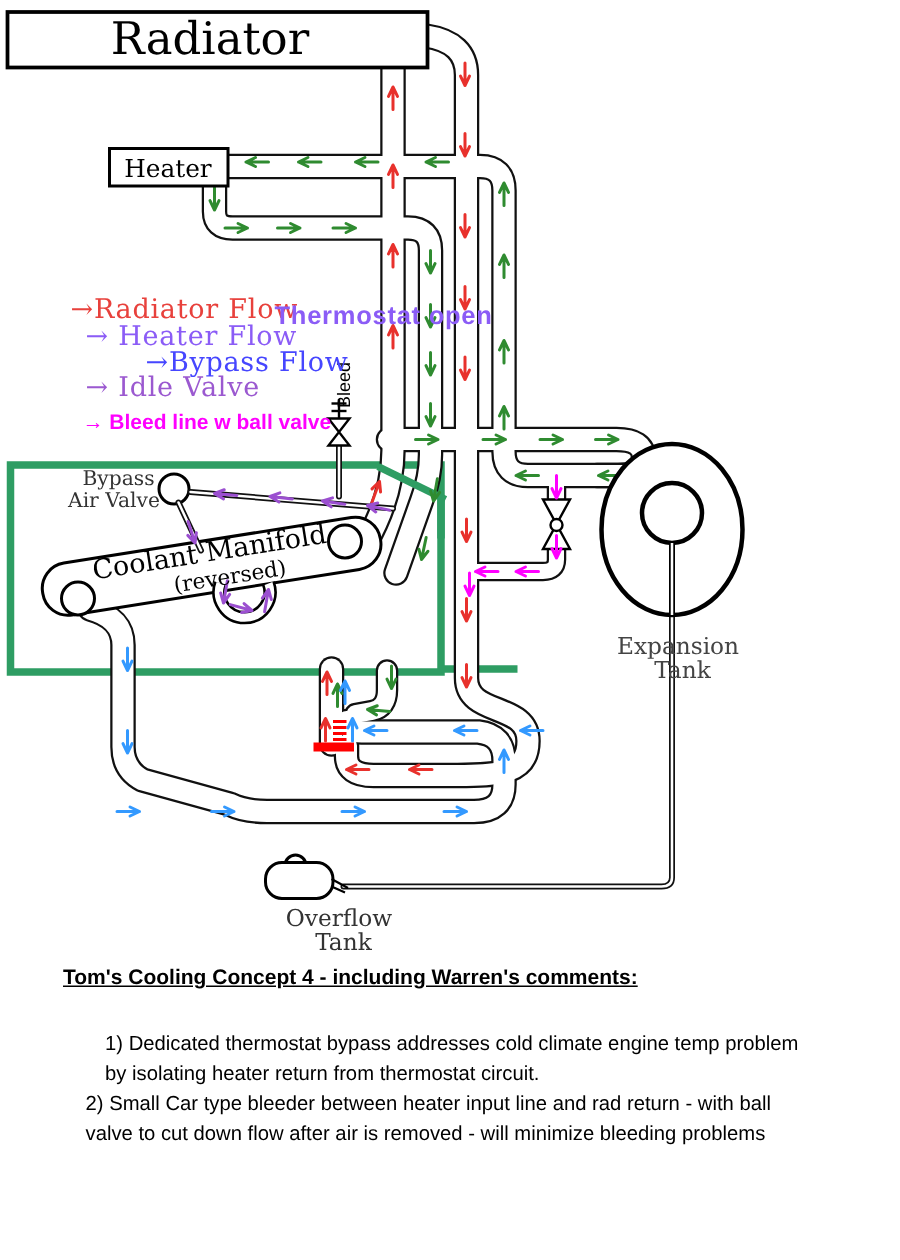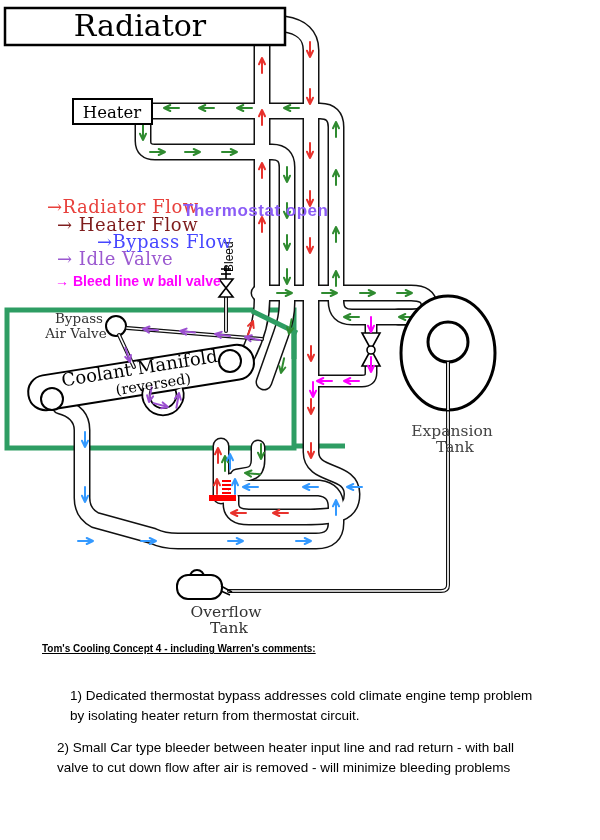--- a/index.html
+++ b/index.html
@@ -4,34 +4,34 @@
 <style>
   html,body{margin:0;padding:0;background:#fff;}
   .stage{position:relative;width:545px;height:840px;background:#fff;overflow:hidden;
          font-family:"Liberation Sans",sans-serif;}
   svg{position:absolute;left:0;top:0;}
   .hand{font-family:"DejaVu Serif",serif;}
   
   .legend-row{position:absolute;white-space:nowrap;font-family:"DejaVu Serif",serif;
               font-size:18px;letter-spacing:.5px;line-height:18px;}
   .lg-red{color:#e8413c;}
-  .lg-green{color:#7f1d1d;}
+  .lg-green{color:#8b5cf6;}
   .lg-blue{color:#4646ff;margin-left:40px;}
   .lg-purple{color:#9b59d0;}
   .lg-magenta{color:#ff00ff;font-family:"Liberation Sans",sans-serif;font-size:14px;letter-spacing:0;}
   .thermo-open{position:absolute;left:183px;top:201px;color:#8b5cf6;font-weight:bold;
                font-size:17px;letter-spacing:.5px;white-space:nowrap;}
   
   .thermo-note{position:absolute;left:50px;top:479px;font-size:14px;color:#000;line-height:17px;white-space:nowrap;}
   
-  .notes-heading{position:absolute;left:42px;top:643px;font-size:10px;font-weight:bold;
+  .notes-heading{position:absolute;left:42px;top:643px;font-size:14px;font-weight:bold;
                  text-decoration:underline;color:#000;white-space:nowrap;}
   .note-p{position:absolute;font-size:13.5px;color:#000;line-height:20px;}
   #note1{left:70px;top:686px;width:478px;}
-  #note2{left:57px;top:726px;width:492px;margin-top:12px;}
+  #note2{left:57px;top:726px;width:492px;}
 </style>
 </head>
 <body>
 
 <div class="stage">
 
 <svg width="600" height="640" viewBox="0 0 600 640">
 
   <g stroke="#2e9d63" stroke-width="5" fill="none">
     <rect x="7" y="310" width="287" height="138"></rect>

